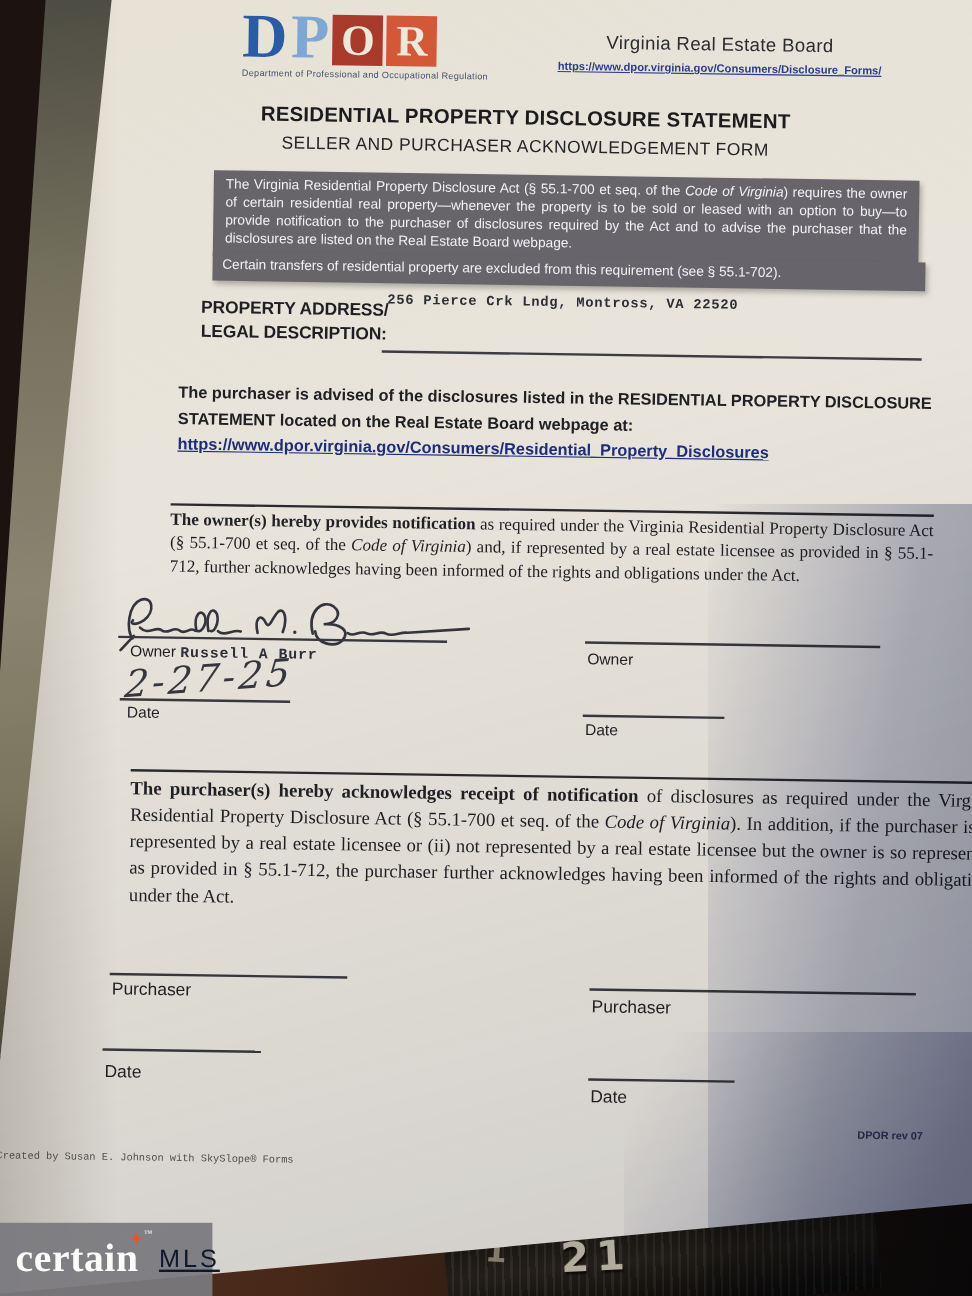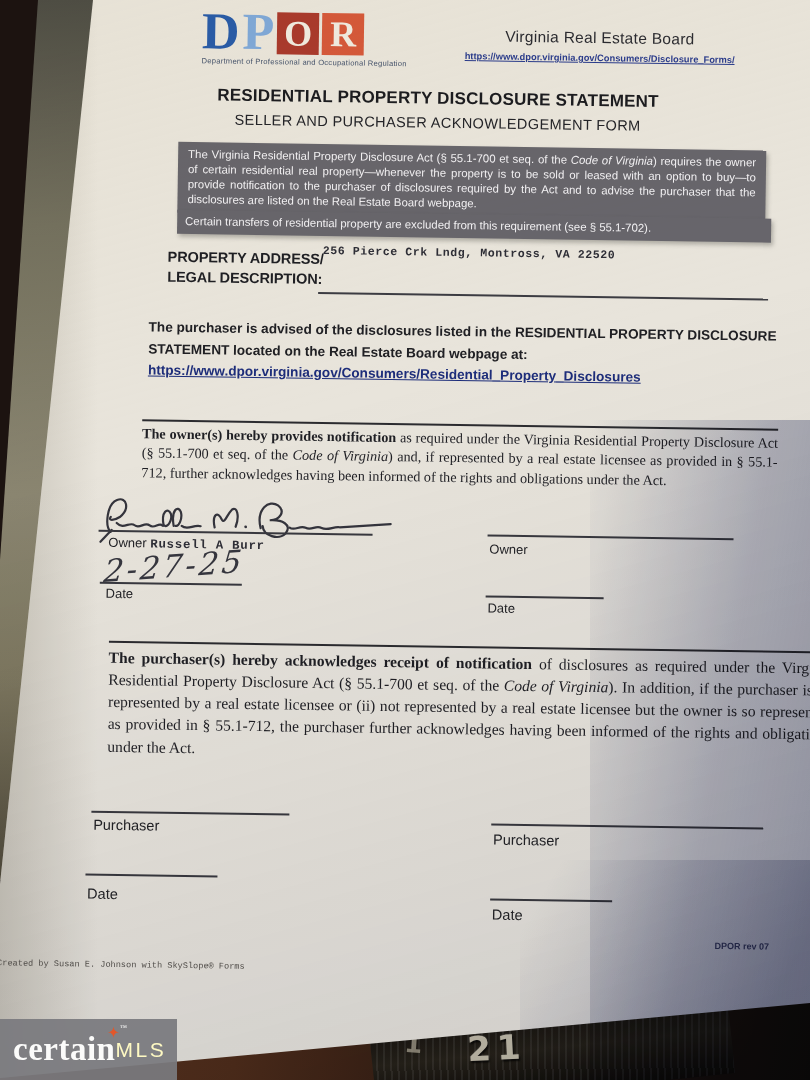--- a/index.html
+++ b/index.html
@@ -132,21 +132,21 @@
   .created-by{position:absolute;left:7px;top:960px;
     font-family:"Liberation Mono","DejaVu Sans Mono",monospace;font-size:8.6px;color:#55514c;}
 
   
   .wm{position:absolute;left:0;top:1019px;width:177px;height:61px;z-index:8;
     background:rgba(122,122,126,0.93);display:flex;align-items:center;padding-left:13px;box-sizing:border-box;}
   .wm-bright{position:relative;font-family:"Liberation Serif","DejaVu Serif",serif;
     font-weight:bold;font-size:33px;color:#fbfbfa;letter-spacing:.5px;line-height:1;}
   .wm-star{position:absolute;right:-4px;top:-7px;font-size:13px;color:#e2572b;}
   .wm-tm{position:absolute;right:-12px;top:-8px;font-size:7px;color:#e6e6e6;}
-  .wm-mls{margin-left:0;font-size:21px;color:#fef9c3;letter-spacing:2.5px;line-height:1;}
+  .wm-mls{margin-left:17px;font-size:21px;color:#0f172a;letter-spacing:2.5px;line-height:1;text-decoration:underline;}
 </style>
 </head>
 <body>
 
 <div id="photo">
 
   <div class="desk-strip"></div>
   <div class="wood"></div>
   <div class="ruler">
     <div class="ridges"></div>

